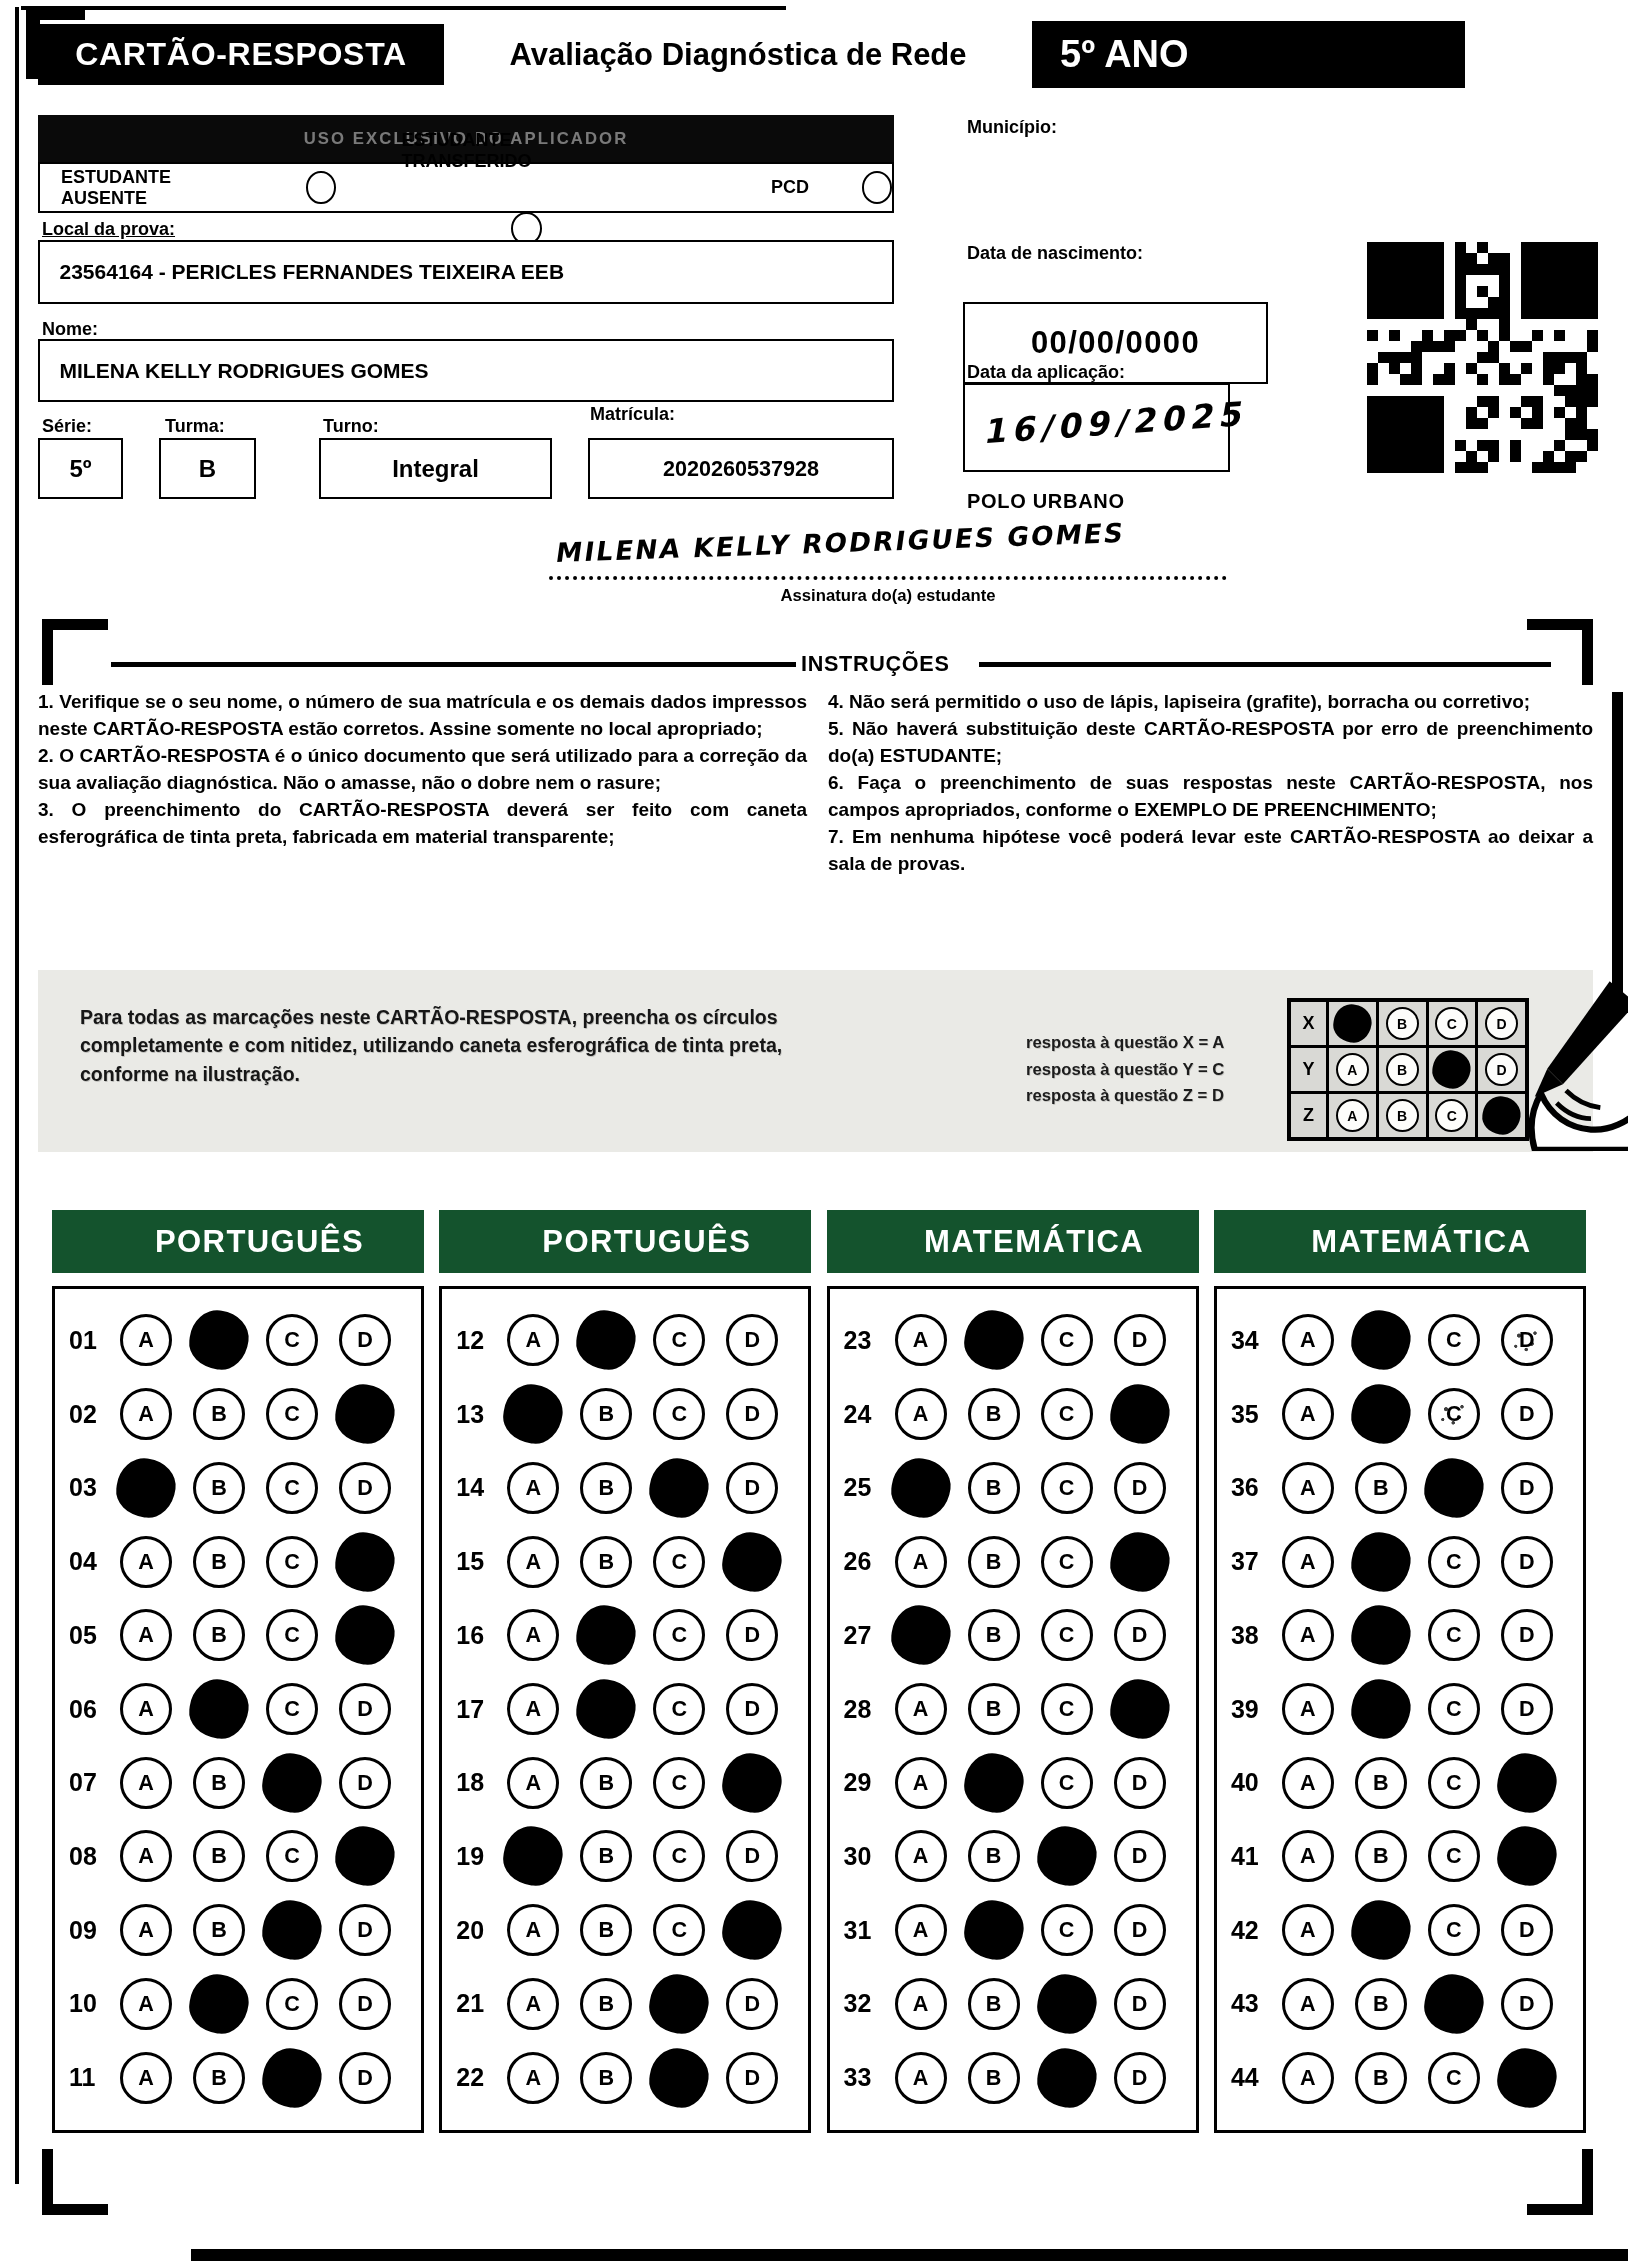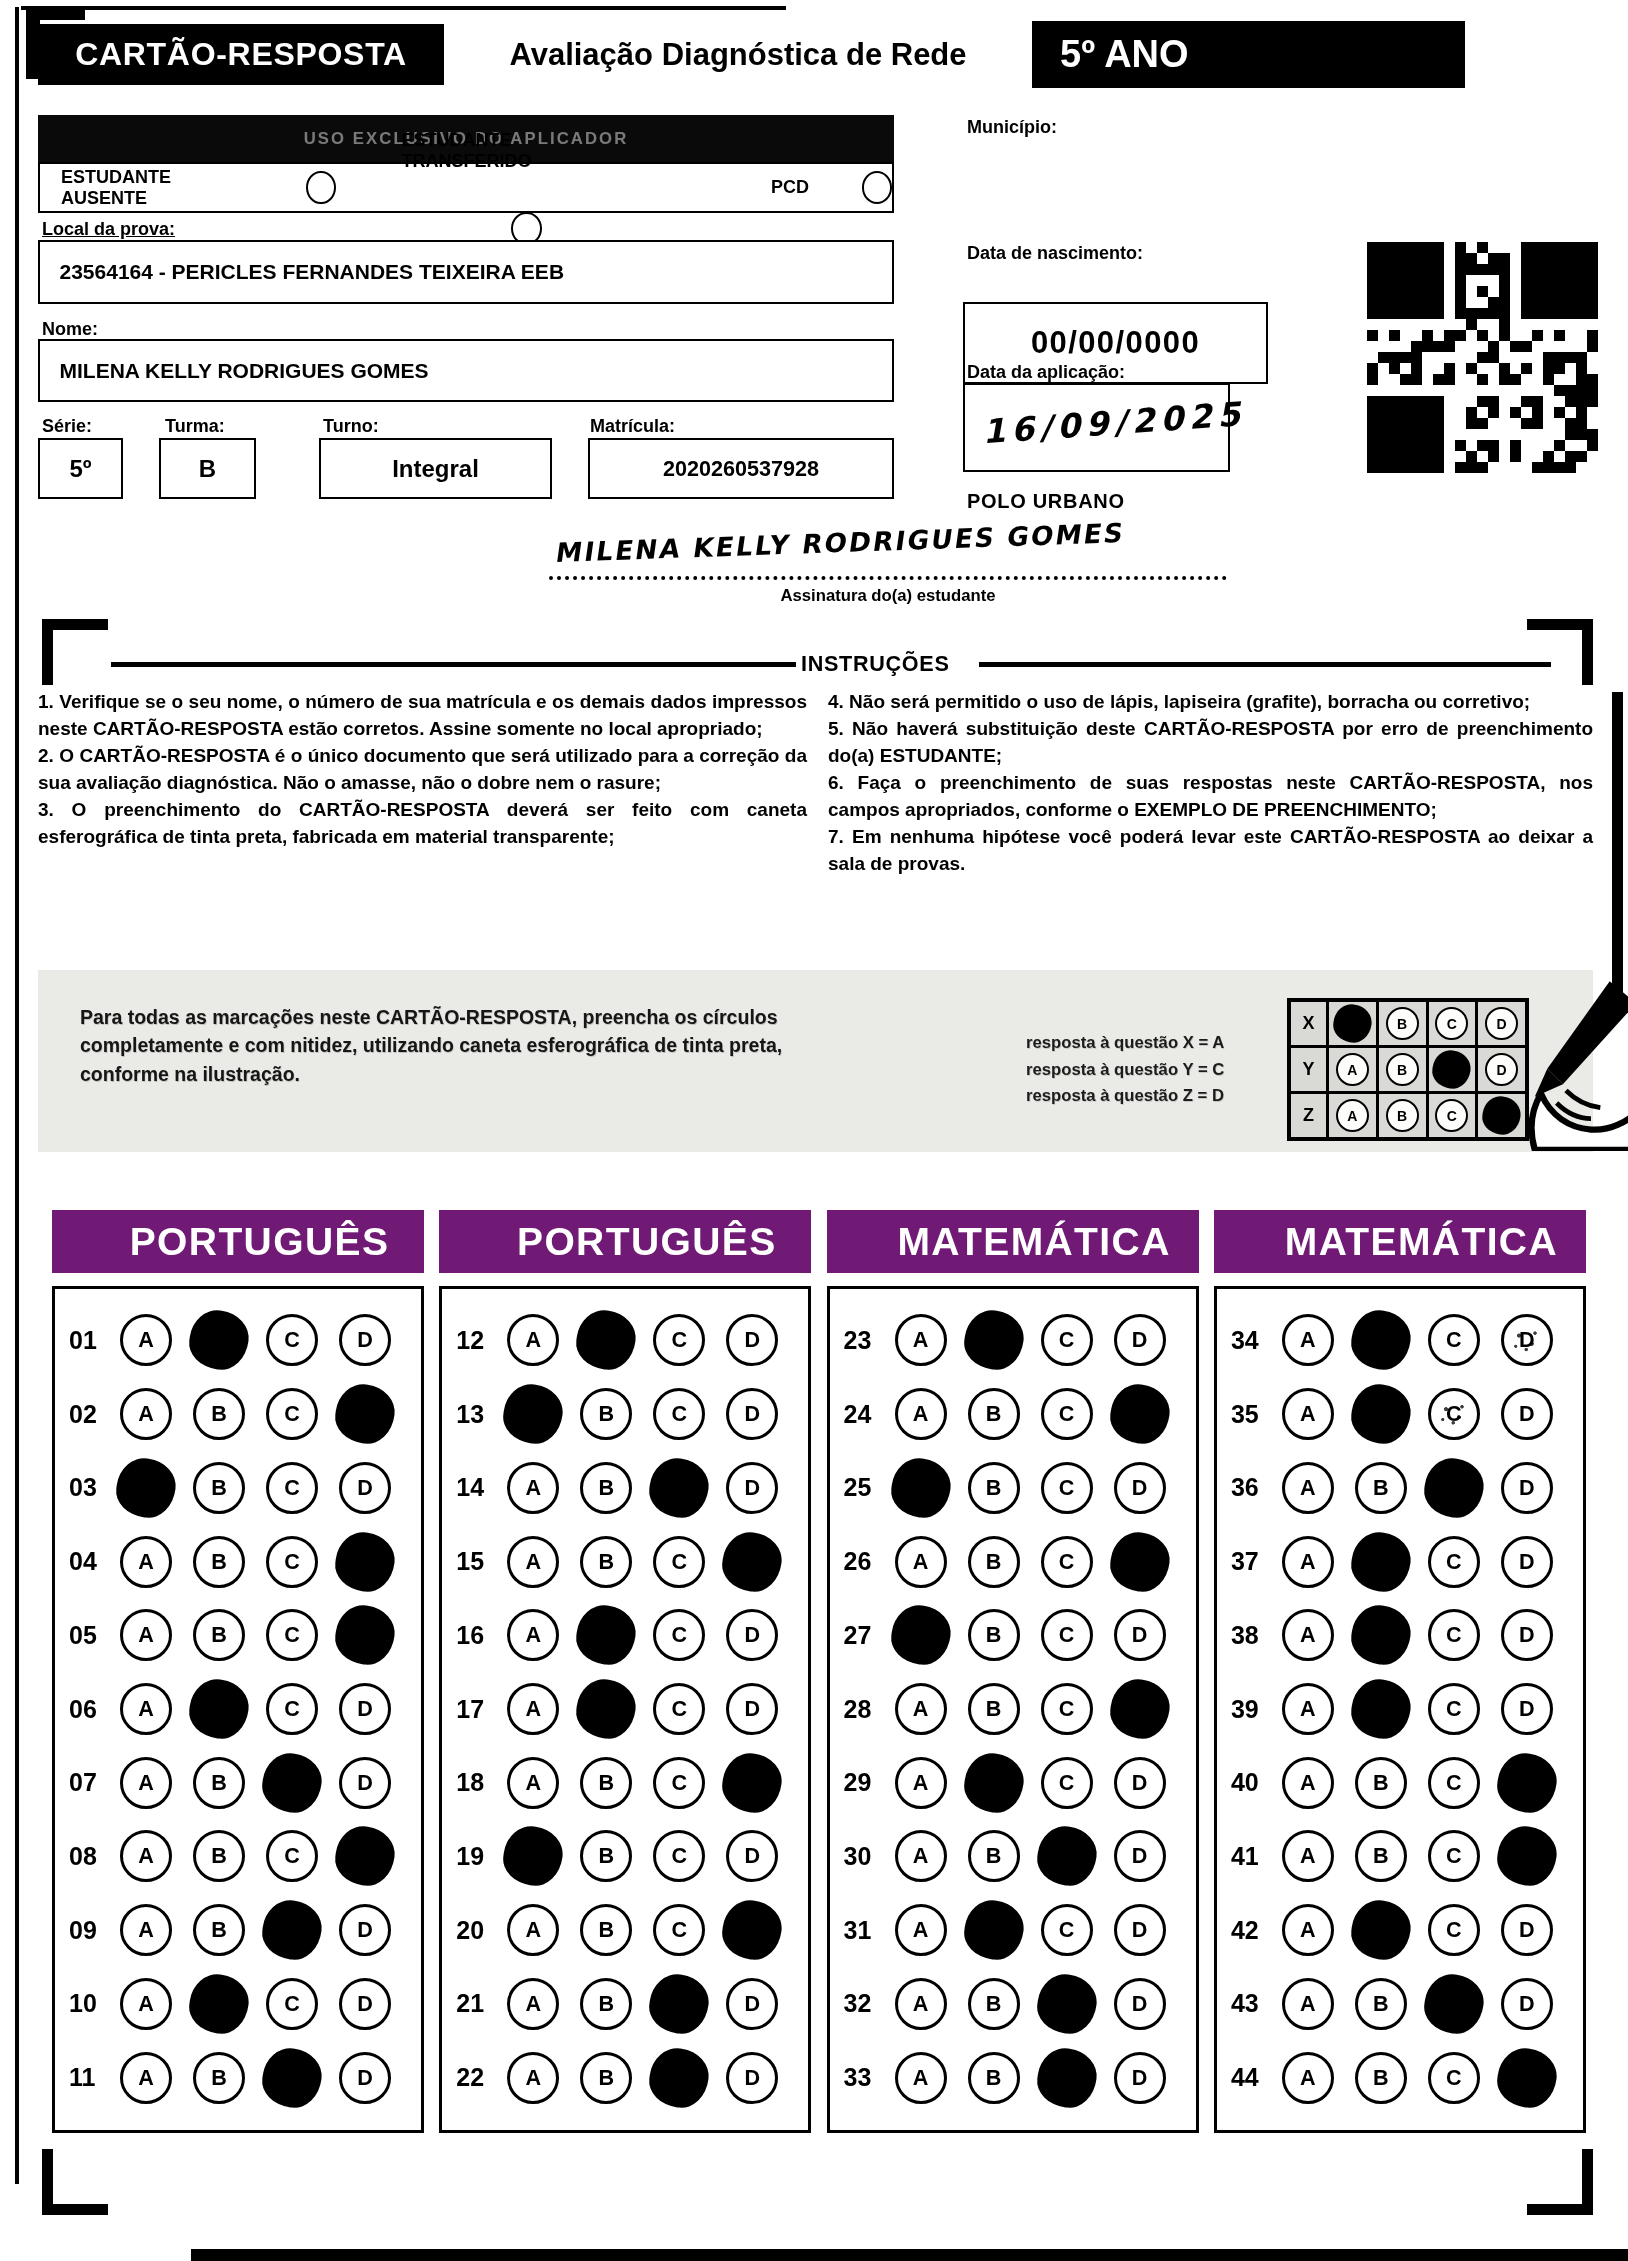--- a/index.html
+++ b/index.html
@@ -55,22 +55,22 @@
   .egrow:first-child{border-top:none;}
   .egcell{height:43px;display:flex;align-items:center;justify-content:center;border-left:3.5px solid #000;background:#d9d9d5;flex:1;}
   .egcell:first-child{border-left:none;flex:0 0 35px;font-weight:bold;font-size:18px;}
   .mini-bub{width:29px;height:29px;border:2.8px solid #000;border-radius:50%;display:flex;align-items:center;justify-content:center;
      font-size:14px;font-weight:bold;background:#fdfdfb;}
   .mini-bub.fill{background:#000;color:transparent;border-radius:48% 52% 46% 54%/52% 48% 55% 45%;transform:scale(1.15) rotate(8deg);}
   .pen-svg{position:absolute;left:1450px;top:7px;width:156px;height:174px;}
   
   .answers{position:absolute;left:52px;top:1210px;width:1536px;display:flex;gap:15.3px;}
   .ablock{width:372px;box-sizing:border-box;}
-  .subj{background:#701a75;color:#fff;height:63px;display:flex;align-items:center;justify-content:center;
-        font-size:39px;font-weight:bold;letter-spacing:1.4px;padding-left:43px;}
+  .subj{background:#14532d;color:#fff;height:63px;display:flex;align-items:center;justify-content:center;
+        font-size:31px;font-weight:bold;letter-spacing:1.4px;padding-left:43px;}
   .block-body{margin-top:12.5px;border:3.5px solid #000;height:847px;box-sizing:border-box;background:#fff;
         display:flex;flex-direction:column;justify-content:space-evenly;padding:4.2px 0 4.2px 14px;}
   .qrow{display:flex;align-items:center;}
   .qnum{width:51px;font-size:25px;font-weight:bold;}
   .bub{position:relative;width:46px;height:46px;border:3.5px solid #000;border-radius:50%;display:flex;align-items:center;
        justify-content:center;font-size:21.6px;font-weight:bold;margin-right:21px;background:#fff;box-sizing:content-box;}
   .bub.fill{background:#000;color:transparent;border-radius:47% 53% 45% 55%/53% 47% 56% 44%;transform:scale(1.13) rotate(7deg);}
   .bub.smudge::after{content:"";position:absolute;inset:2.8px;border-radius:50%;opacity:.75;
      background-image:
        radial-gradient(circle at 30% 38%, #000 1.7px, transparent 2.4px),
@@ -137,21 +137,21 @@
   </div>
 
   <div class="lbl" style="left:42px;top:319px;">Nome:</div>
   <div class="box" style="left:38px;top:339px;width:856px;height:63px;">
     <span class="val">MILENA KELLY RODRIGUES GOMES</span>
   </div>
 
   <div class="lbl" style="left:42px;top:416px;">Série:</div>
   <div class="lbl" style="left:165px;top:416px;">Turma:</div>
   <div class="lbl" style="left:323px;top:416px;">Turno:</div>
-  <div class="lbl" style="left:590px;top:416px;">Matrícula:</div>
+  <div class="lbl" style="left:590px;top:404px;">Matrícula:</div>
 
   <div class="box center" style="left:38px;top:438px;width:85px;height:61px;">
     <span class="val">5º</span>
   </div>
   <div class="box center" style="left:159px;top:438px;width:97px;height:61px;">
     <span class="val">B</span>
   </div>
   <div class="box center" style="left:319px;top:438px;width:233px;height:61px;">
     <span class="val">Integral</span>
   </div>

